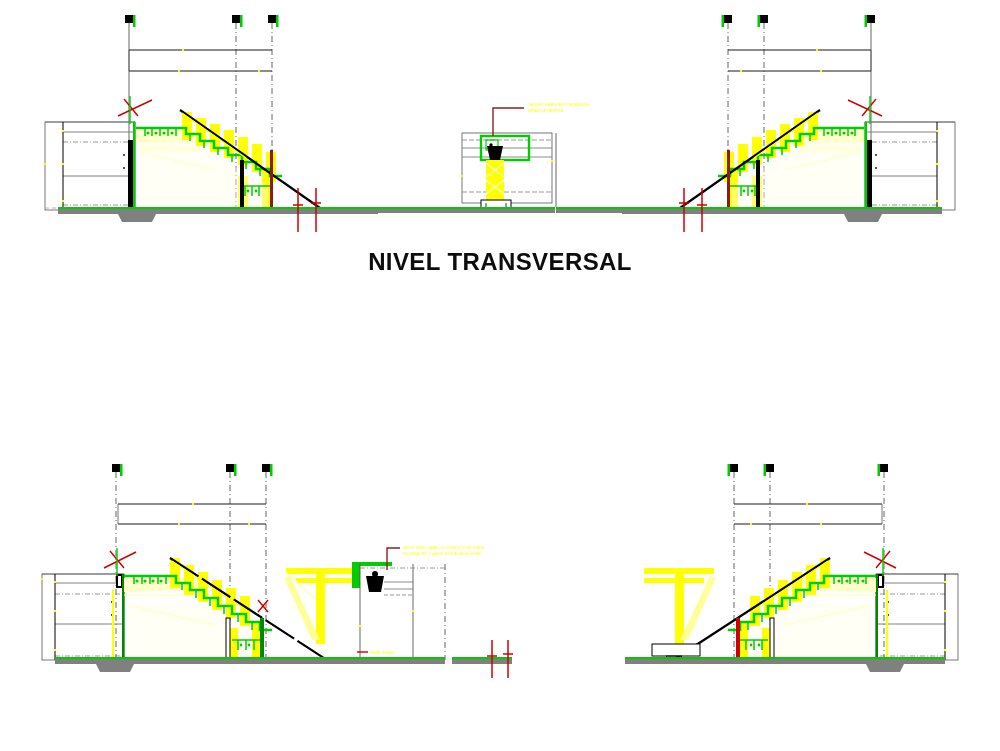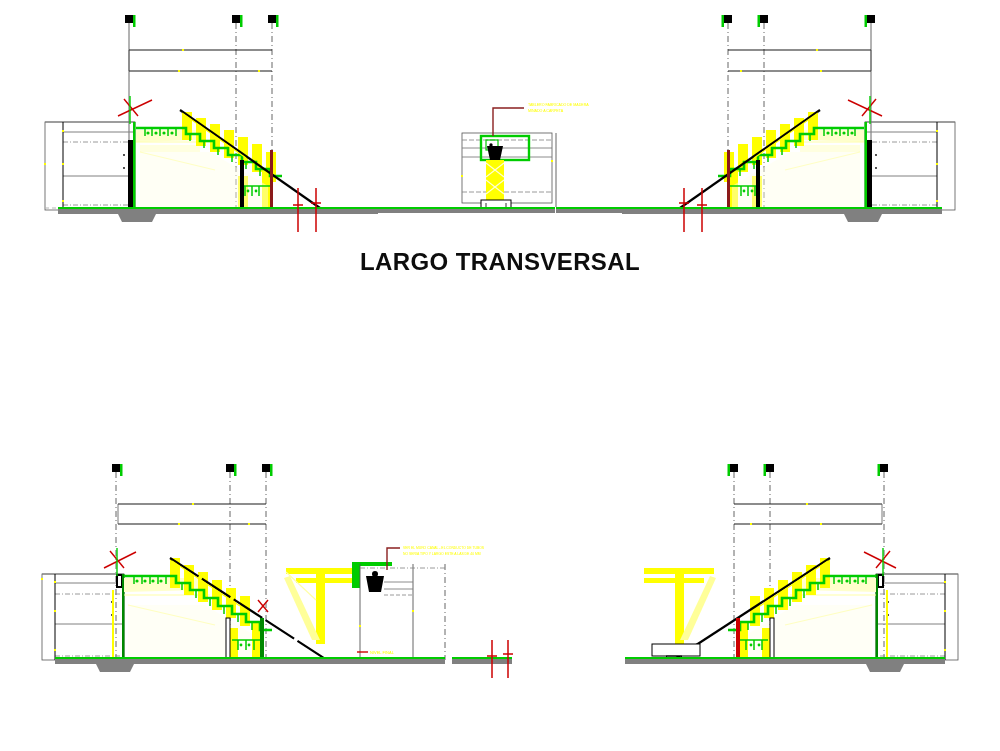--- a/index.html
+++ b/index.html
@@ -291,21 +291,21 @@
 
         <g stroke="#cc0000" stroke-width="1.5">
           <line x1="298" y1="188" x2="298" y2="232"></line>
           <line x1="316" y1="188" x2="316" y2="232"></line>
           <line x1="293" y1="205" x2="303" y2="205"></line>
           <line x1="311" y1="203" x2="321" y2="203"></line>
         </g>
       </g>
     </svg>
 
-    <div class="title" id="title-transversal">LARGO TRANSVERSAL</div>
+    <div class="title" id="title-transversal">NIVEL TRANSVERSAL</div>
   </div>
 
   <div class="section" id="sec-longitudinal">
 
     <svg class="drawing" viewBox="0 0 1000 240" width="1000" height="240">
 
       <g>
         <g>
           <rect x="112" y="14" width="8" height="8" fill="#000"></rect>
           <rect x="120" y="14" width="2.5" height="12" fill="#00cc00"></rect>

